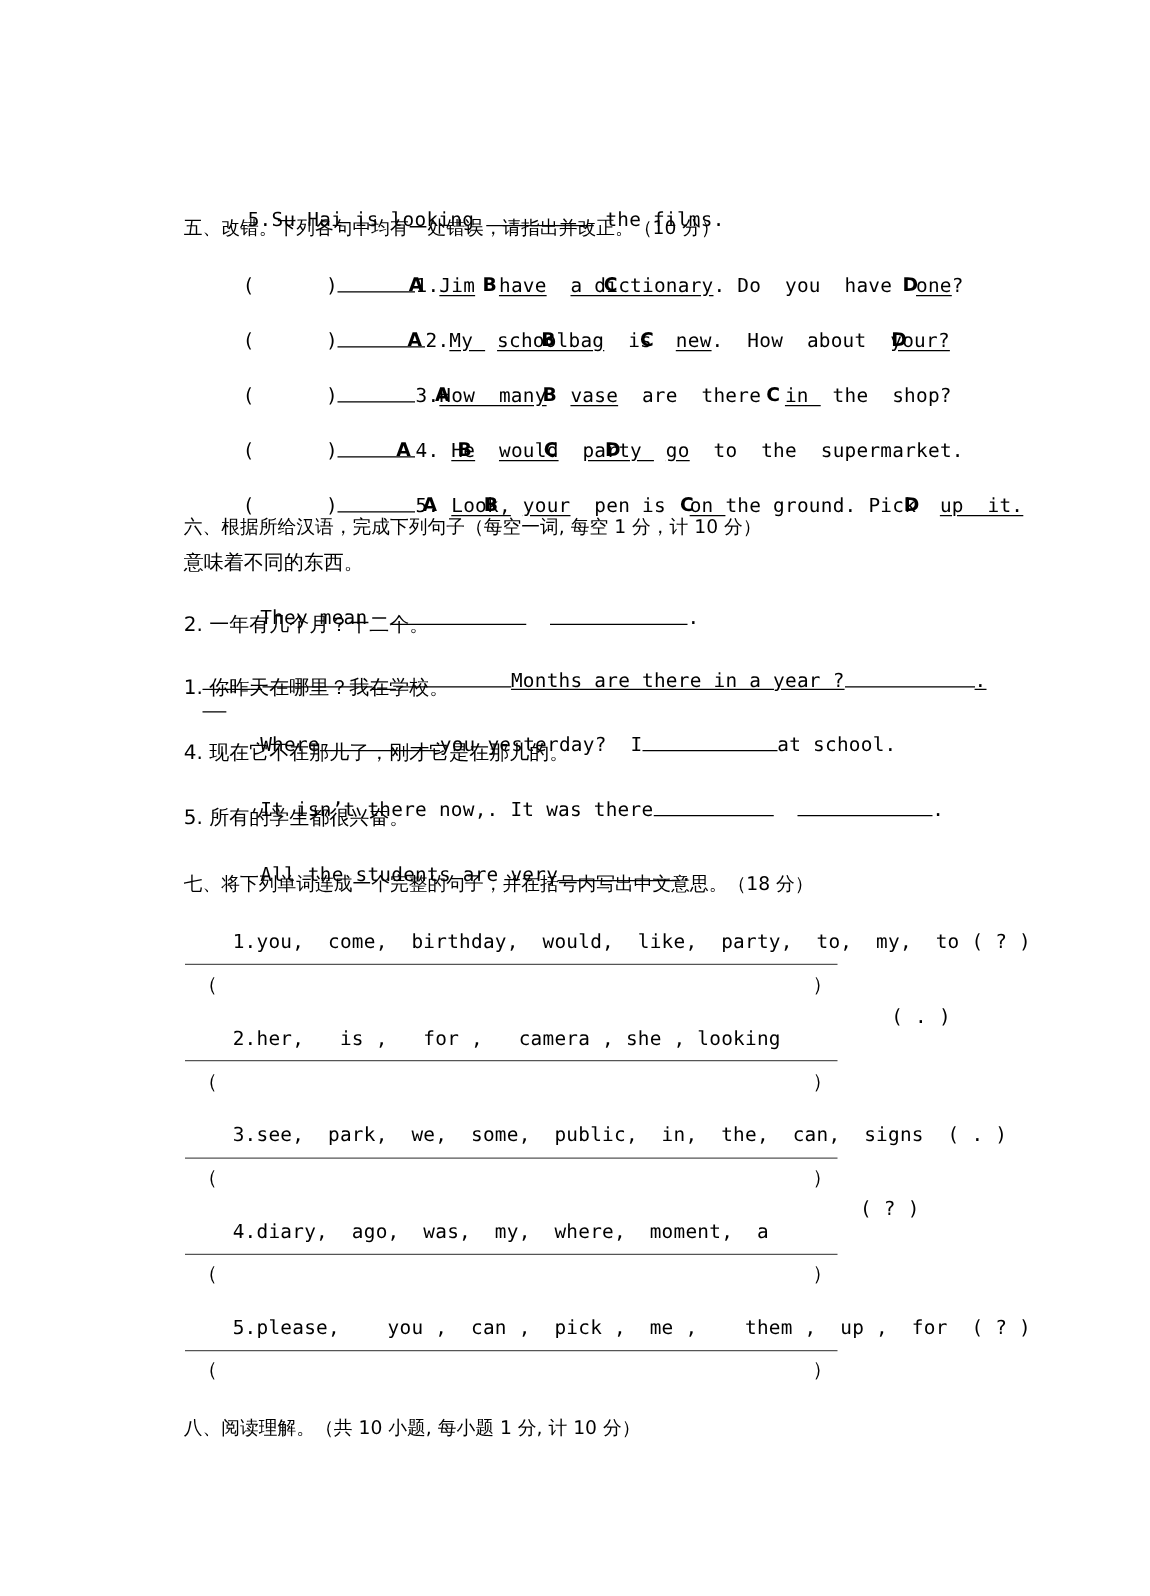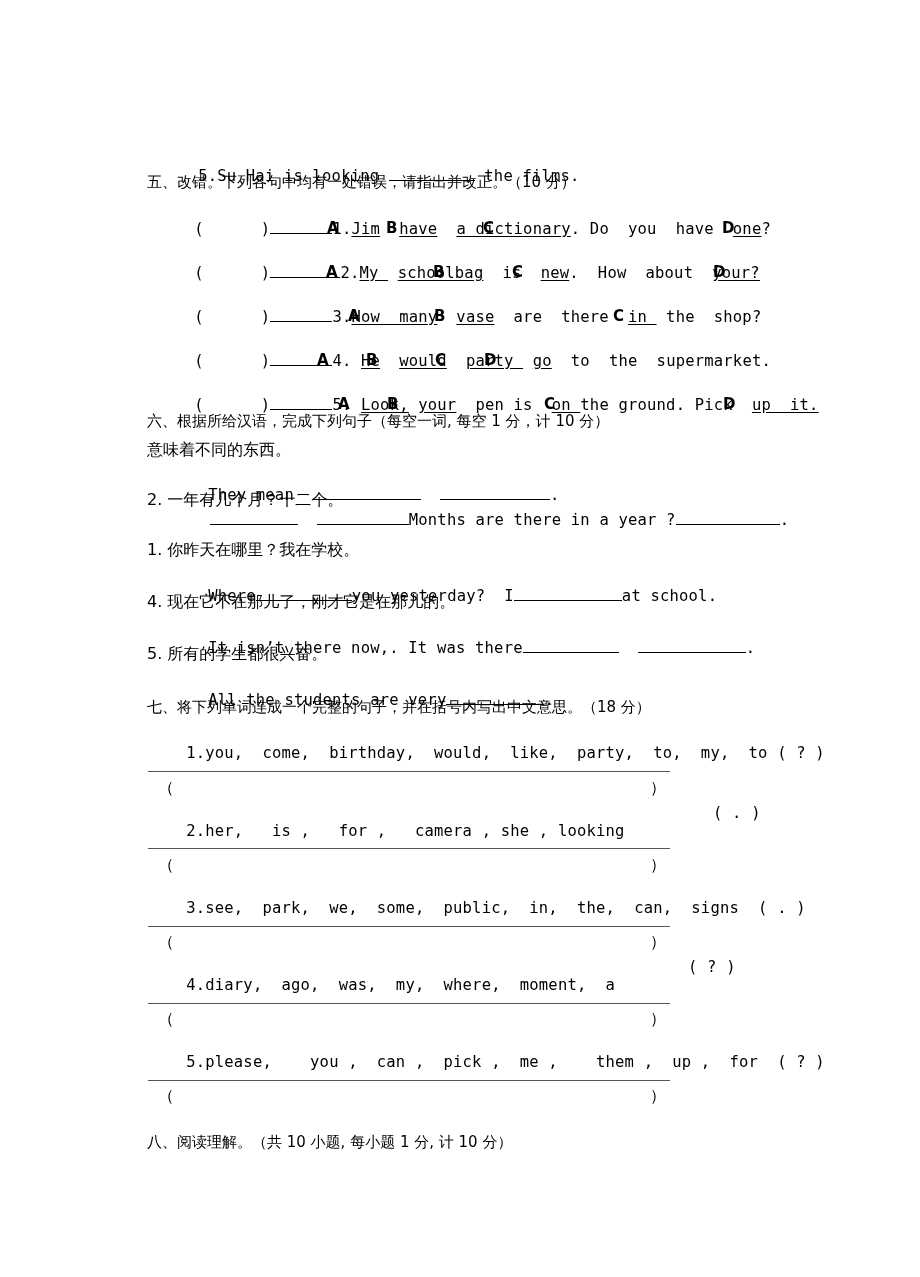--- a/index.html
+++ b/index.html
@@ -125,21 +125,21 @@
   <div class="opt" style="left:723px; top:397px;">D</div>
 
   <div class="row hd" style="left:147px; top:412px;">六、根据所给汉语，完成下列句子（每空一词, 每空 1 分，计 10 分）</div>
 
   <div class="row cn" style="left:147px; top:440px;">意味着不同的东西。</div>
   <div class="row mono" style="left:170px; top:465px;">
     <span>They mean  </span><span class="blank" style="width:108px;"></span><span>  </span><span class="blank" style="width:110px;"></span><span>.</span>
   </div>
 
   <div class="row cn" style="left:147px; top:490px;">2. 一年有几个月？十二个。</div>
-  <div class="row mono" style="left:162px; top:490px;">
+  <div class="row mono" style="left:162px; top:515px;text-decoration:underline;">
     <span> </span><span class="blank" style="width:88px;"></span>  <span class="blank" style="width:92px;"></span><span>Months are there in a year ?</span><span class="blank" style="width:104px;"></span><span>.</span>
   </div>
 
   <div class="row cn" style="left:147px; top:540px;">1. 你昨天在哪里？我在学校。</div>
   <div class="row mono" style="left:170px; top:566px;">
     <span>Where</span><span class="blank" style="width:96px;"></span><span>you yesterday?  I</span><span class="blank" style="width:108px;"></span><span>at school.</span>
   </div>
 
   <div class="row cn" style="left:147px; top:592px;">4. 现在它不在那儿了，刚才它是在那儿的。</div>
   <div class="row mono" style="left:170px; top:618px;">

